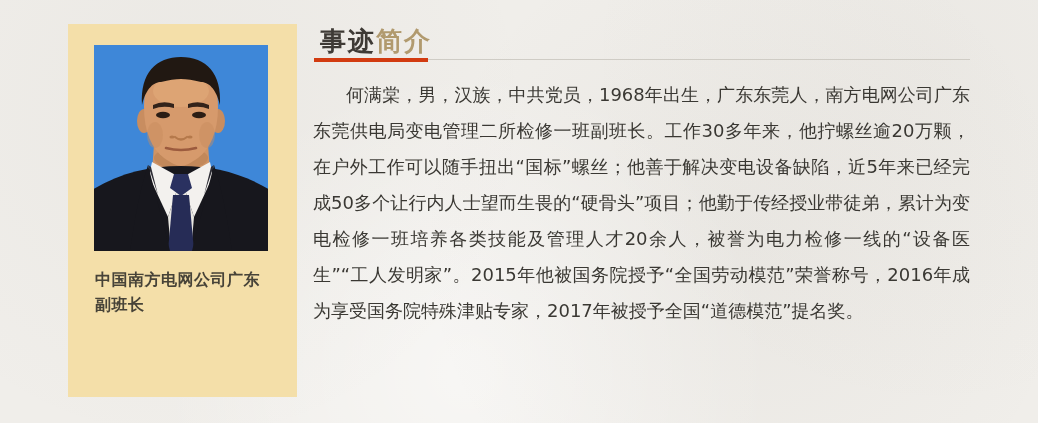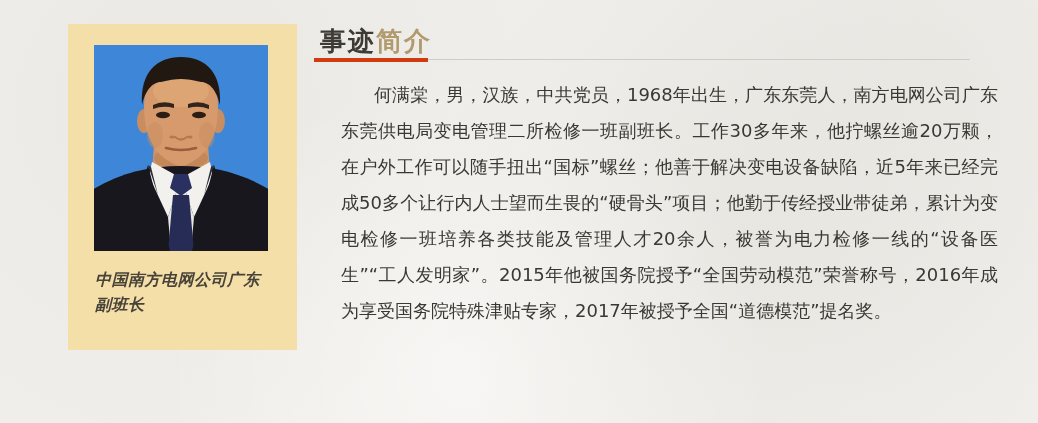--- a/index.html
+++ b/index.html
@@ -12,23 +12,22 @@
       radial-gradient(circle at 18% 25%, rgba(120,110,95,0.045), transparent 38%),
       radial-gradient(circle at 72% 58%, rgba(120,110,95,0.05), transparent 42%),
       radial-gradient(circle at 45% 88%, rgba(255,255,255,0.5), transparent 45%),
       radial-gradient(circle at 90% 15%, rgba(120,110,95,0.04), transparent 35%);
   }
 
   
   .profile-card {
     position: absolute;
     left: 68px; top: 24px;
-    width: 229px; height: 326px;
+    width: 229px; height: 373px;
     background: #f4dfa9;
-    font-style: italic;
   }
   .photo-frame {
     position: absolute;
     left: 26px; top: 21px;
     width: 174px; height: 206px;
     overflow: hidden;
   }
   .photo-frame svg { display: block; width: 174px; height: 206px; }
   .photo-caption {
     position: absolute;
@@ -68,21 +67,20 @@
 
   .bio-paragraph {
     position: absolute;
     left: 313px; top: 77px;
     width: 657px;
     font-size: 18px;
     line-height: 36px;
     color: #3a3833;
     text-align: justify;
     text-indent: 33px;
-    margin-left: 28px;
   }
 </style>
 </head>
 <body>
 
 <div class="profile-card">
 
   <div class="photo-frame">
     <svg viewBox="0 0 174 206" xmlns="http://www.w3.org/2000/svg">
 

